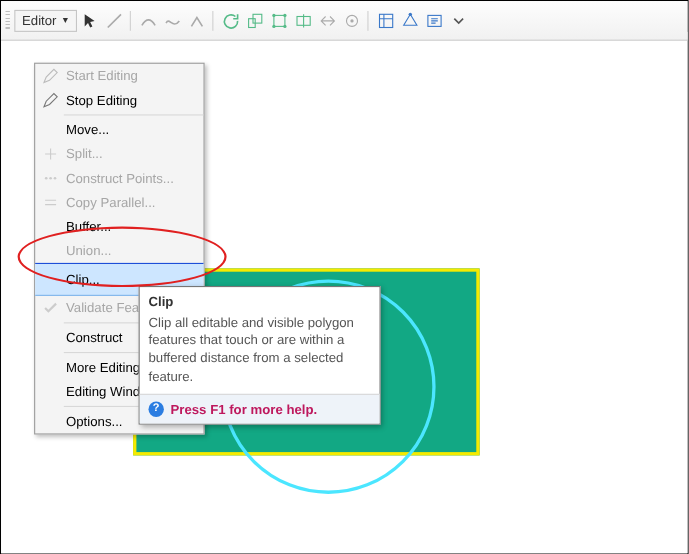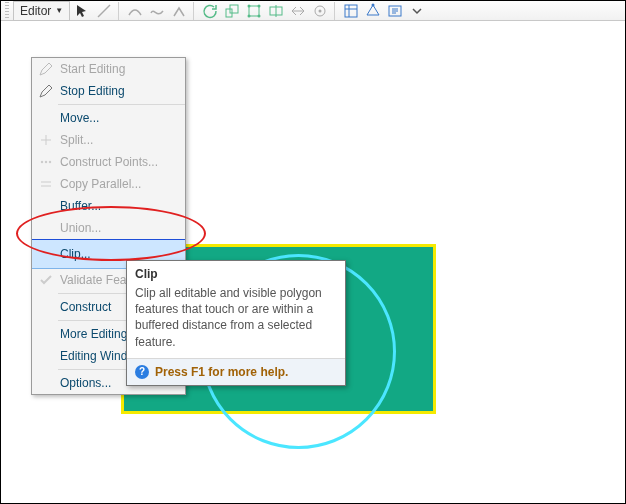--- a/index.html
+++ b/index.html
@@ -8,21 +8,21 @@
   font-size: 12px;
   background: #fff;
   width: 626px;
   height: 504px;
   position: relative;
   overflow: hidden;
   border: 1px solid #000;
   color: #333;
 }
 .toolbar {
-  height: 20px;
+  height: 36px;
   background: linear-gradient(#fdfdfd, #f1f1f1);
   border-bottom: 1px solid #c8c8c8;
   display: flex;
   align-items: center;
   padding: 0 4px;
   position: relative;
   z-index: 5;
 }
 .grip {
   width: 4px;
@@ -78,21 +78,21 @@
   height: 22px;
   padding: 0 6px 0 4px;
   white-space: nowrap;
 }
 .menu-item .mi-icon {
   width: 20px; height: 16px;
   display: inline-flex; align-items: center; justify-content: center;
   margin-right: 4px;
   color: #888;
 }
-.menu-item .mi-label { flex: 1; color: #0c4a6e; }
+.menu-item .mi-label { flex: 1; color: #000000; }
 .menu-item.disabled .mi-label { color: #a6a6a6; }
 .menu-item.hover { background: #cde6ff; border-top: 1px solid #1d4ed8; border-bottom: 1px solid #7eb4ea; height: 30px; padding-top:0; padding-bottom:0;}
 .menu-item .sub-caret { font-size: 8px; color: #555; }
 .menu-sep { height: 1px; background: #d8d8d8; margin: 2px 0 2px 26px; }
 
 .tooltip {
   position: absolute;
   left: 125px; top: 259px;
   width: 220px;
   background: #fff;
@@ -114,21 +114,21 @@
   border-top: 1px solid #d8d8d8;
   padding: 6px 8px;
   display: flex; align-items: center;
 }
 .tt-footer .help-icon {
   width: 14px; height: 14px; border-radius: 50%;
   background: #2b7de1; color: #fff; display: inline-flex;
   align-items:center; justify-content:center; font-weight:bold;
   font-size: 10px; margin-right: 6px;
 }
-.tt-footer .fb { font-weight: bold; color: #a16207; }
+.tt-footer .fb { font-weight: bold; color: #be185d; }
 
 .red-oval {
   position: absolute;
   left: 15px; top: 205px;
   width: 190px; height: 55px;
   border: 2.5px solid #e02020;
   border-radius: 50%;
   z-index: 30;
   pointer-events: none;
 }

